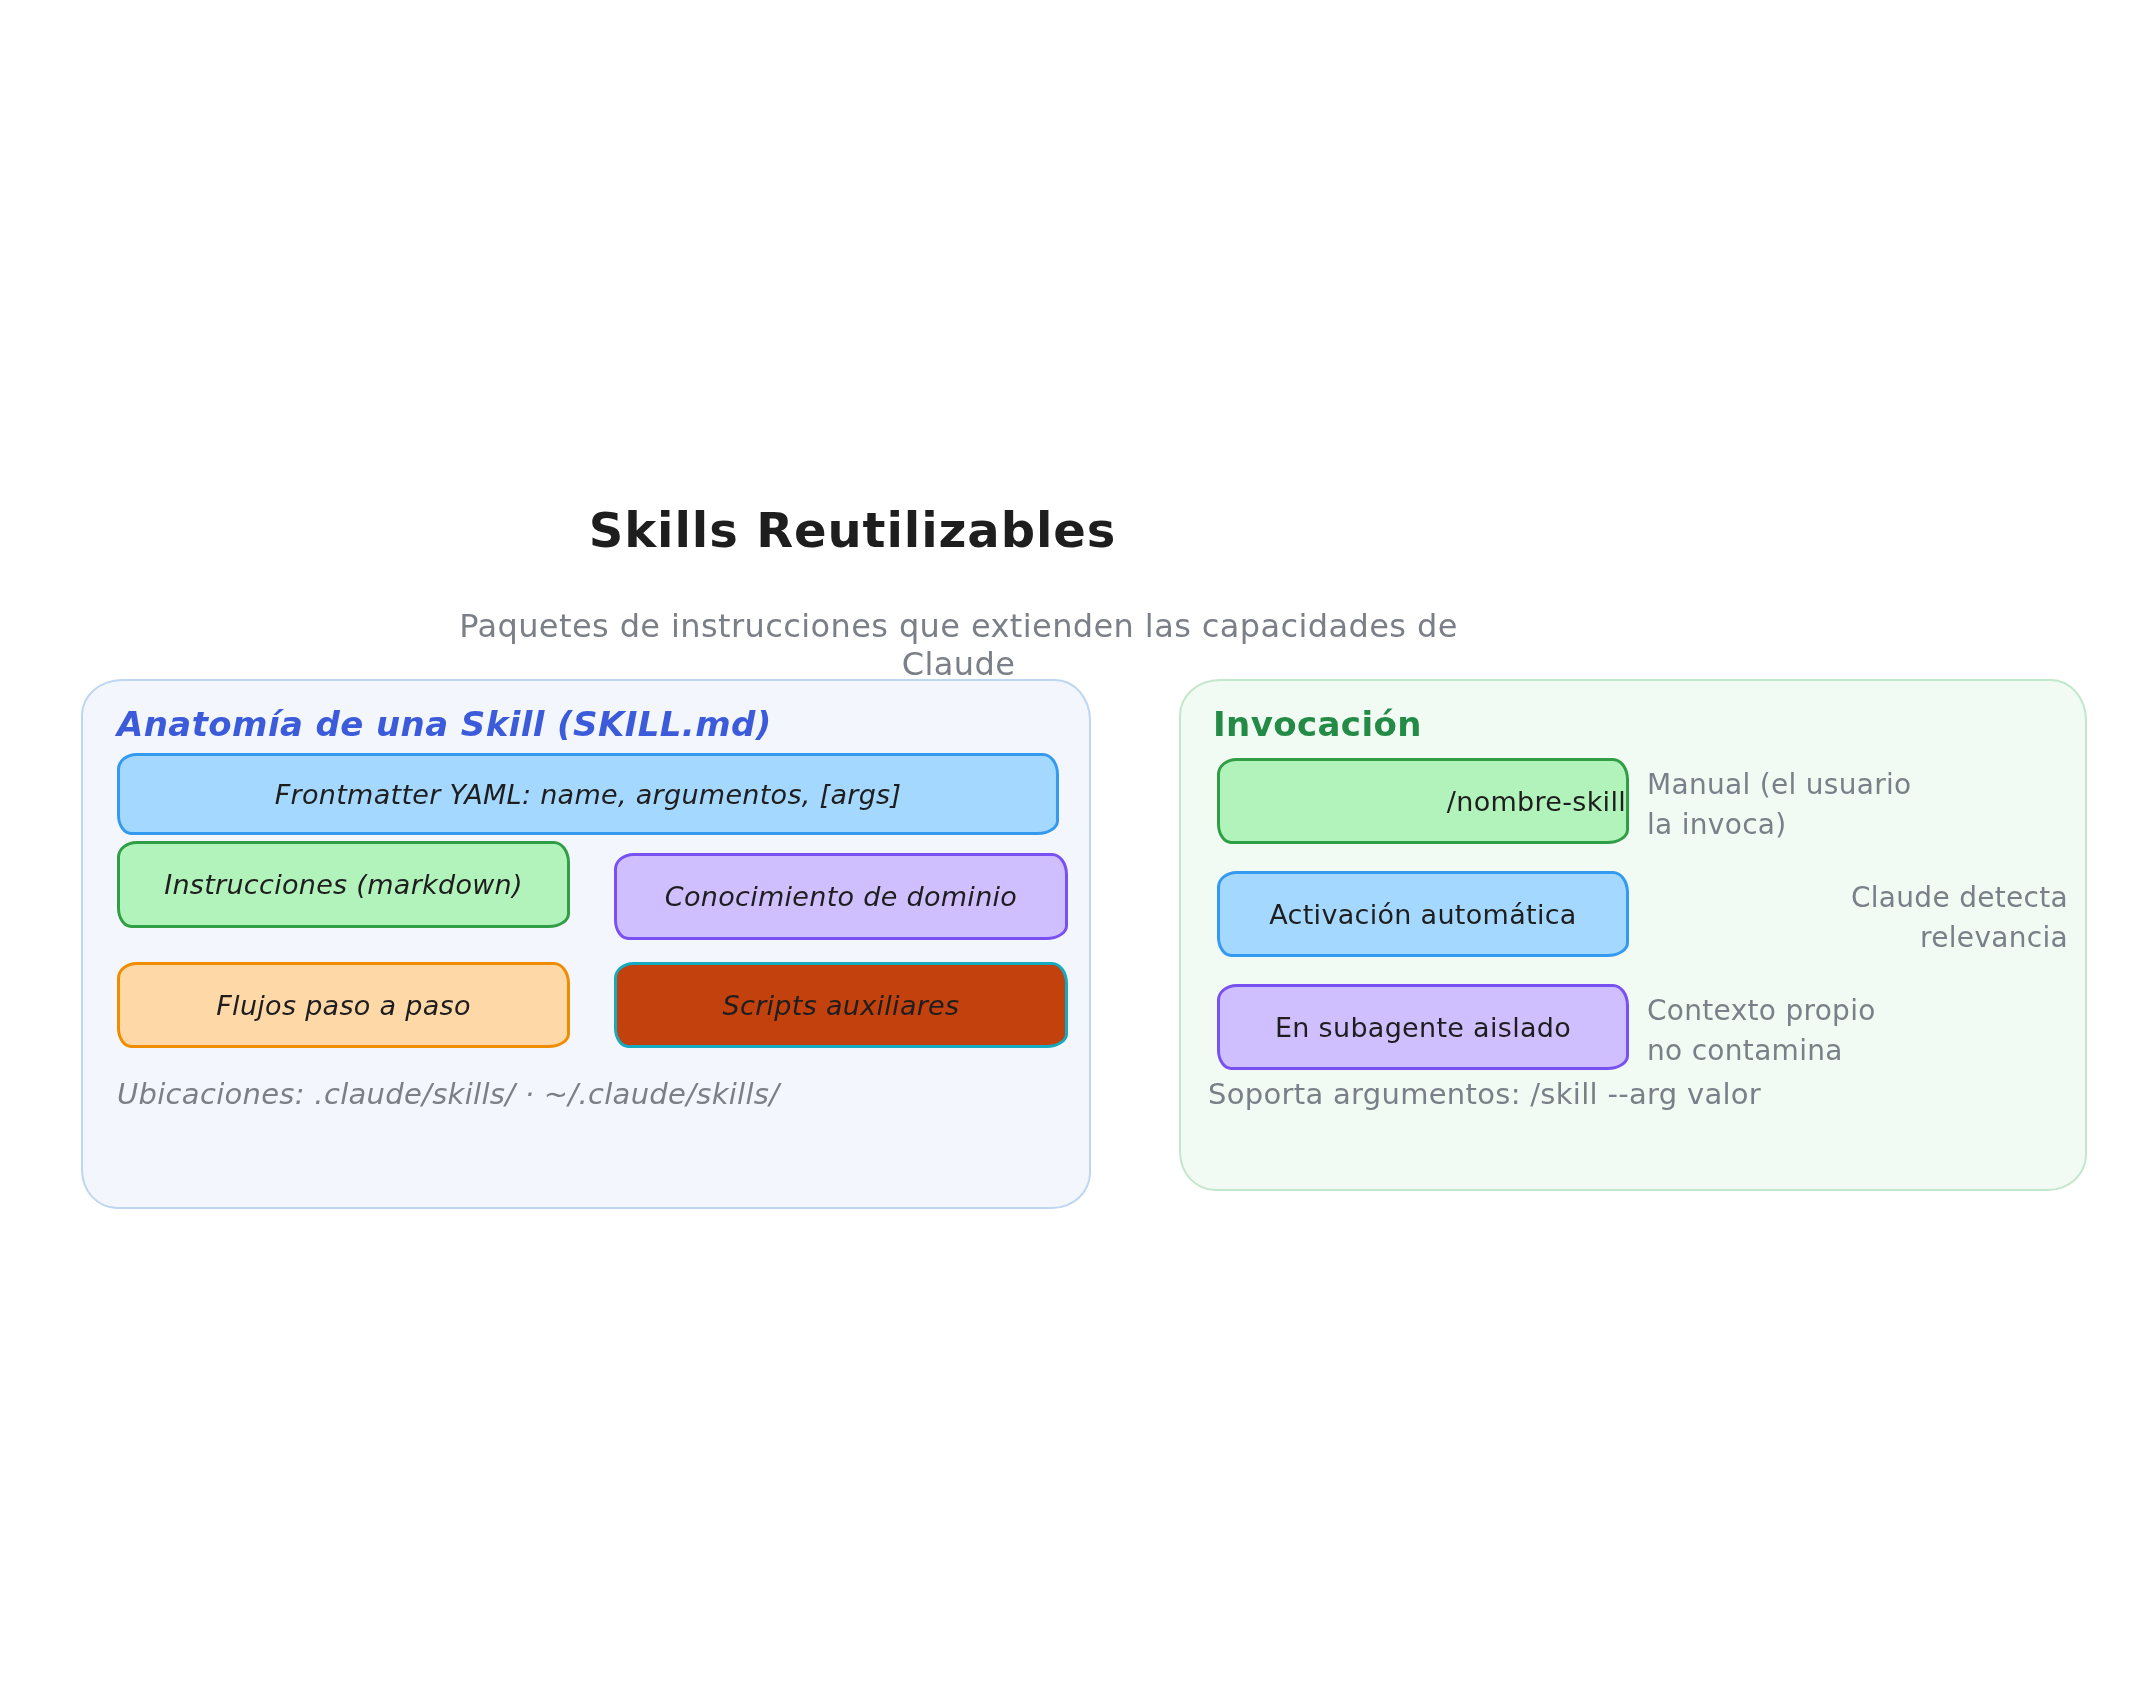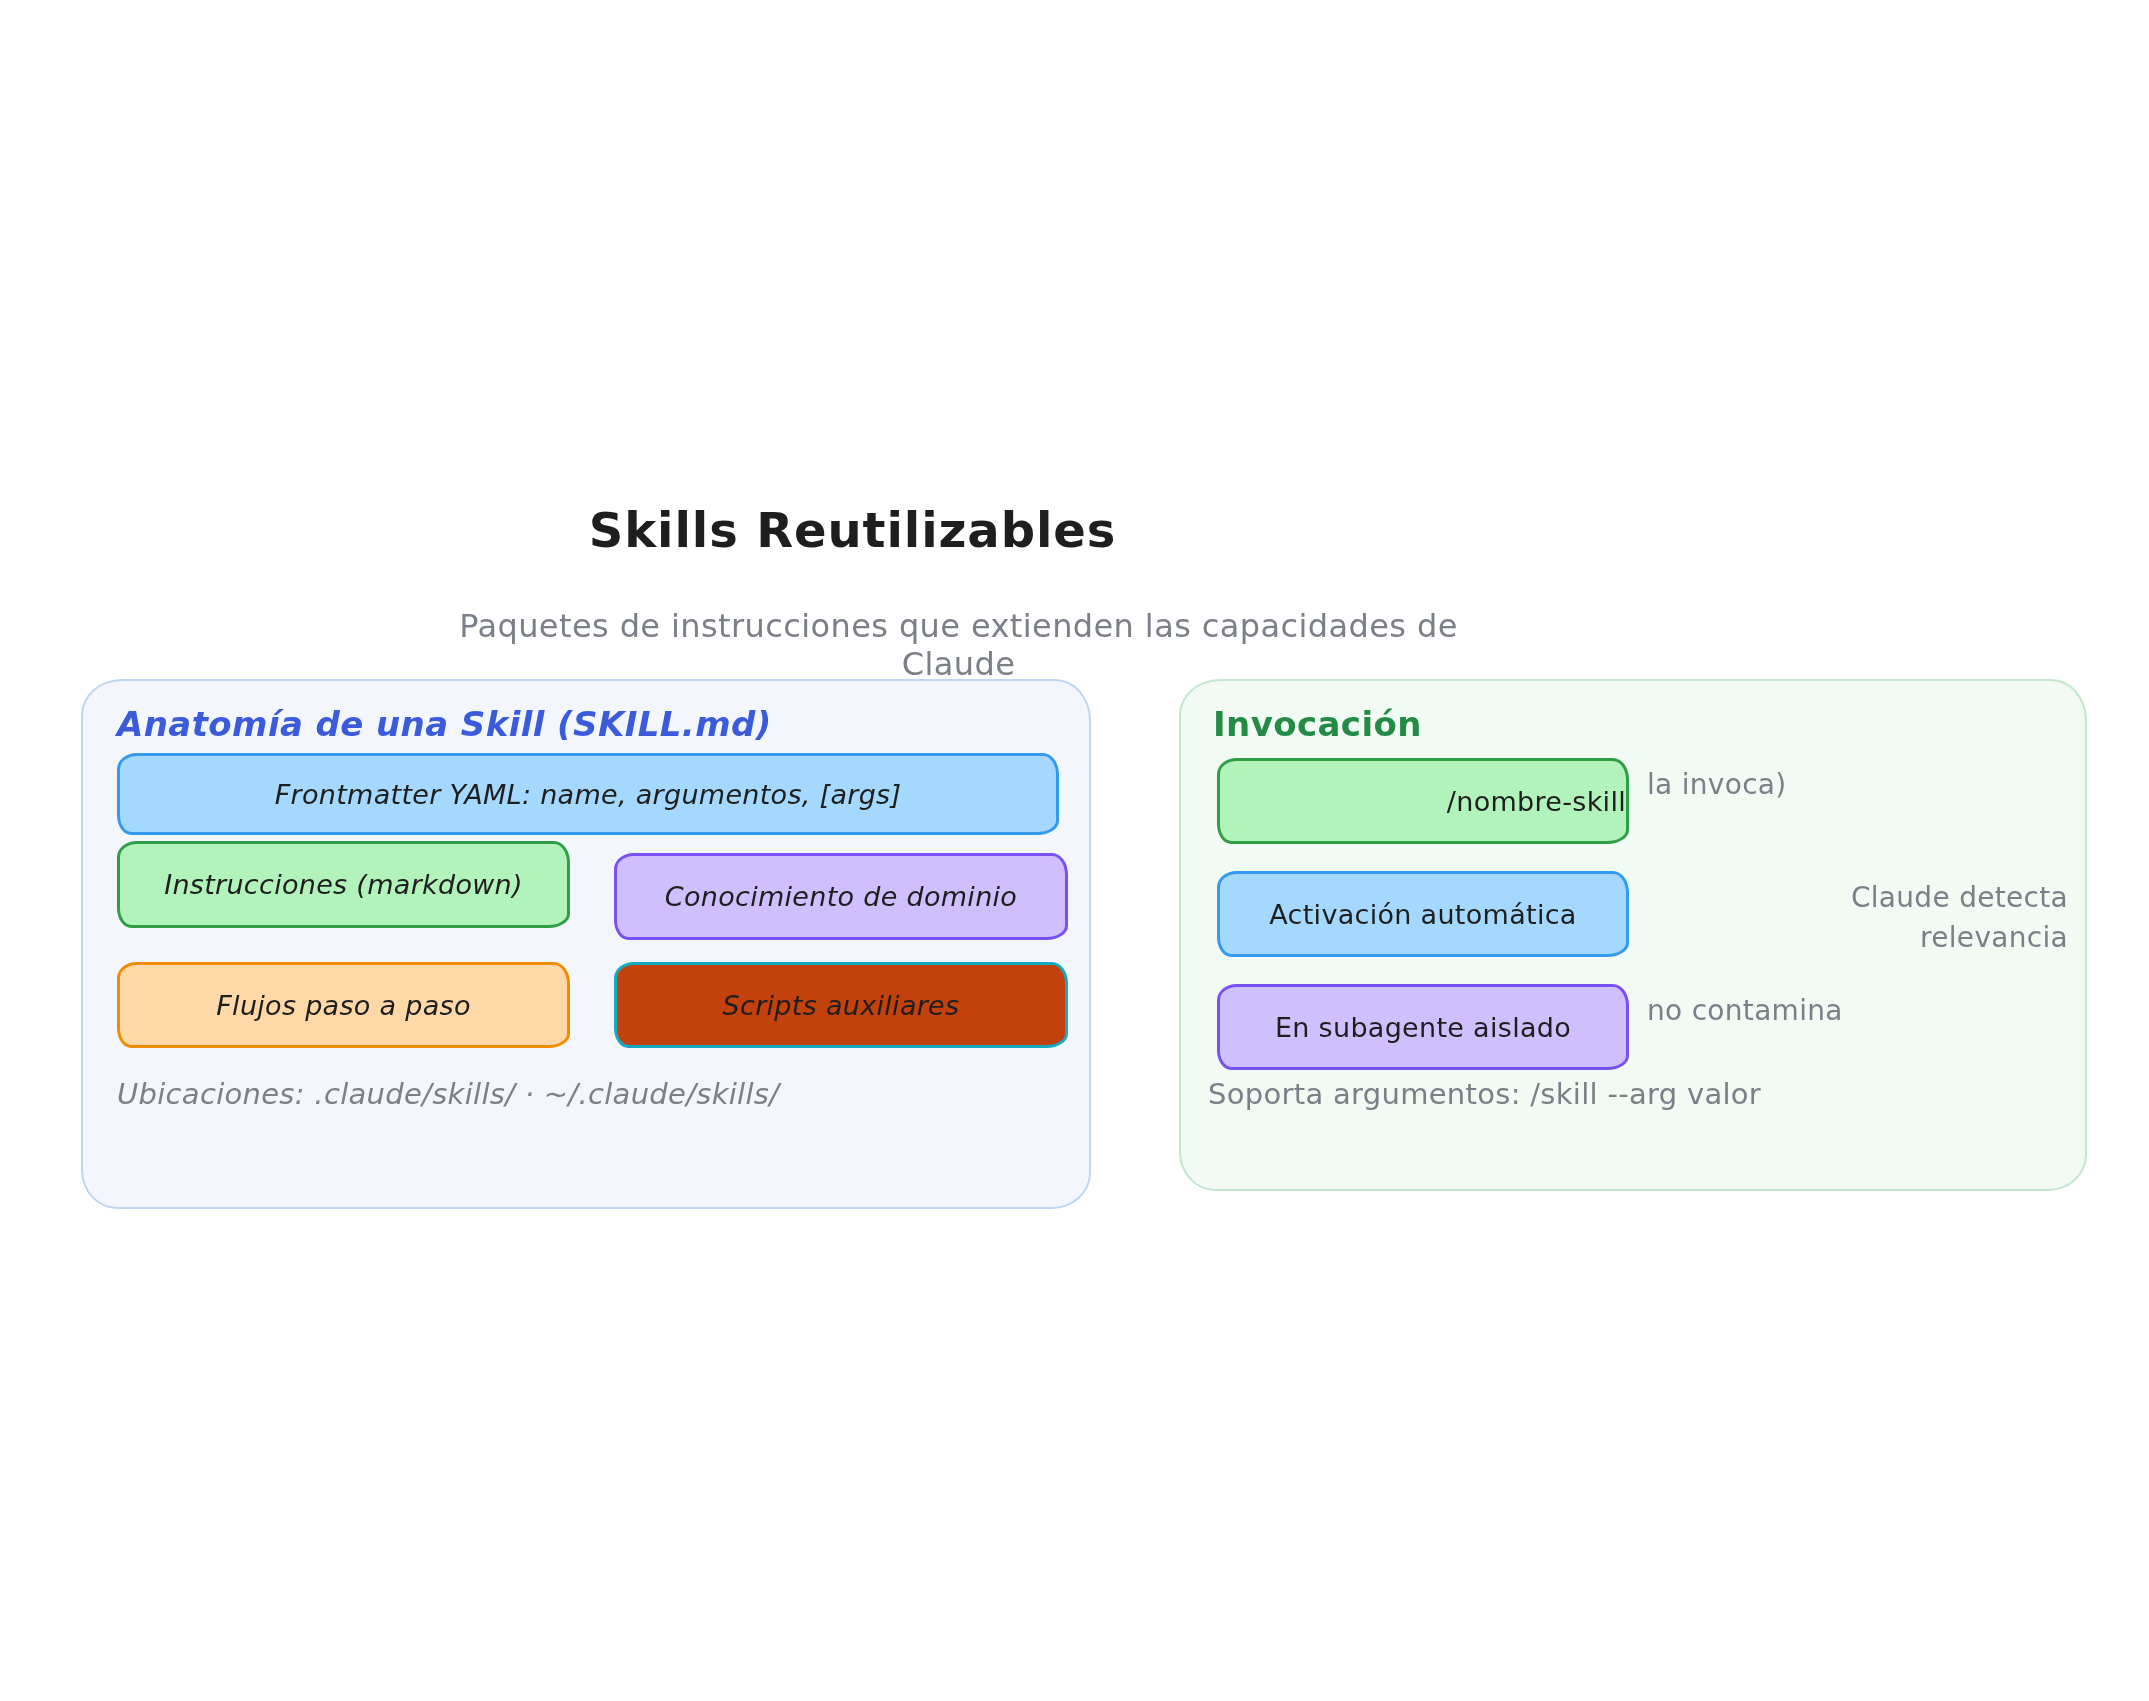--- a/index.html
+++ b/index.html
@@ -128,35 +128,37 @@
   </section>
 
   <section class="panel panel-right" style="background: rgb(241, 250, 243); border-color: rgb(195, 231, 205);">
 
     <h2 class="panel-title" style="color: rgb(35, 139, 69);">Invocación</h2>
 
     <div class="box b-nombre" style="background: rgb(178, 242, 187); border-color: rgb(47, 158, 68);">
       <span class="box-label">/nombre-skill</span>
     </div>
     <div class="note note-1" style="color: rgb(123, 127, 135);">
+      <span class="note-line">Manual (el usuario</span>
       <span class="note-line">la invoca)</span>
     </div>
 
     <div class="box b-activa" style="background: rgb(165, 216, 255); border-color: rgb(51, 154, 240);">
       <span class="box-label">Activación automática</span>
     </div>
     <div class="note note-2" style="color: rgb(123, 127, 135); text-align: right;">
       <span class="note-line">Claude detecta</span>
       <span class="note-line">relevancia</span>
     </div>
 
     <div class="box b-subagente" style="background: rgb(208, 191, 255); border-color: rgb(121, 80, 242);">
       <span class="box-label">En subagente aislado</span>
     </div>
     <div class="note note-3" style="color: rgb(123, 127, 135);">
+      <span class="note-line">Contexto propio</span>
       <span class="note-line">no contamina</span>
     </div>
 
     <div class="panel-footer" style="color: rgb(123, 127, 135);">Soporta argumentos: /skill --arg valor</div>
   </section>
 
 </div>
 
 
 </body></html>

